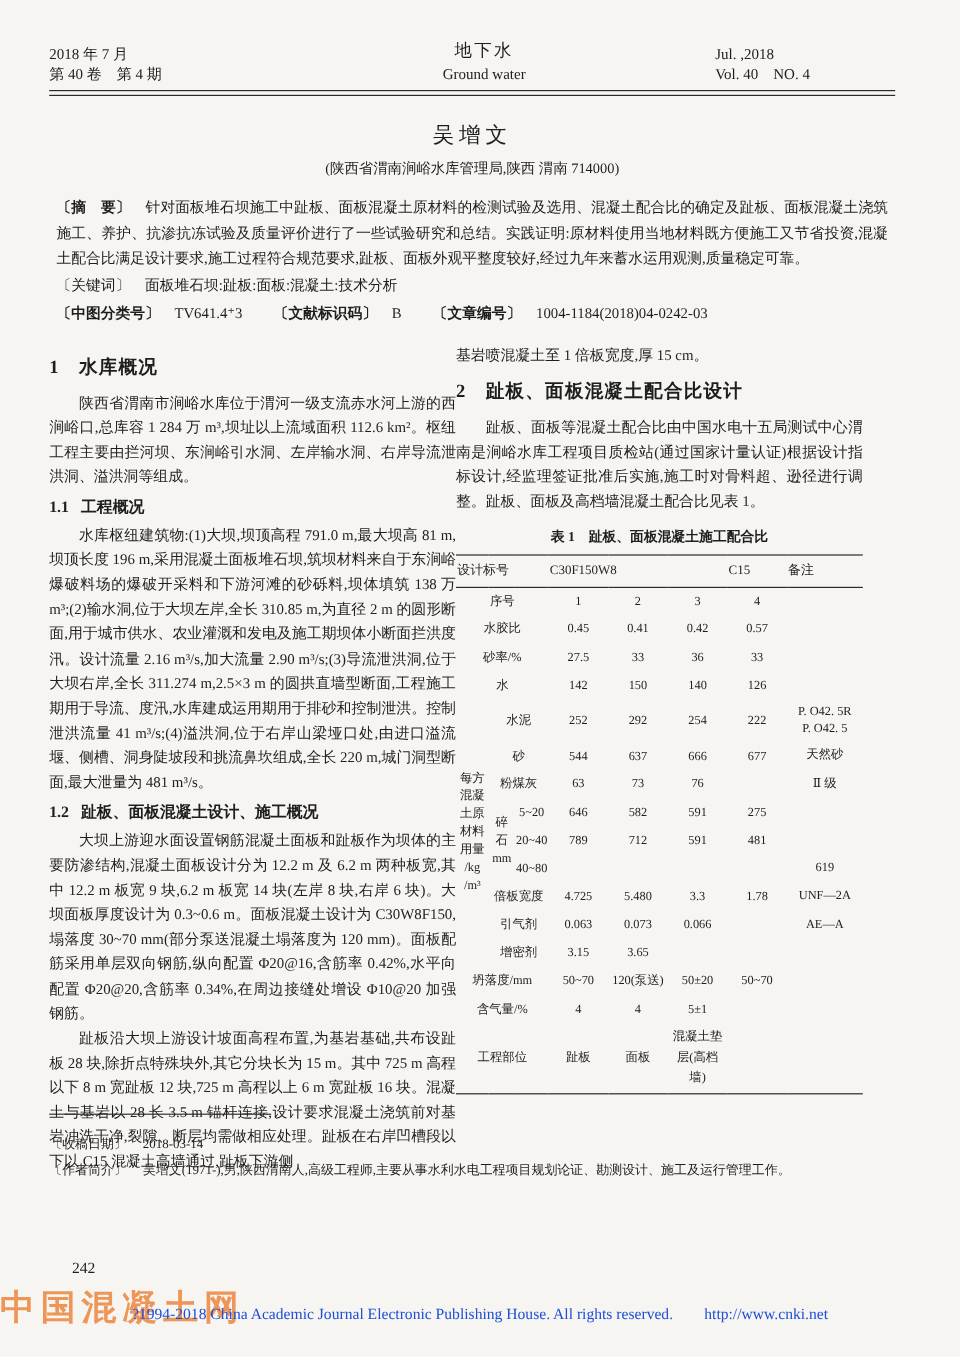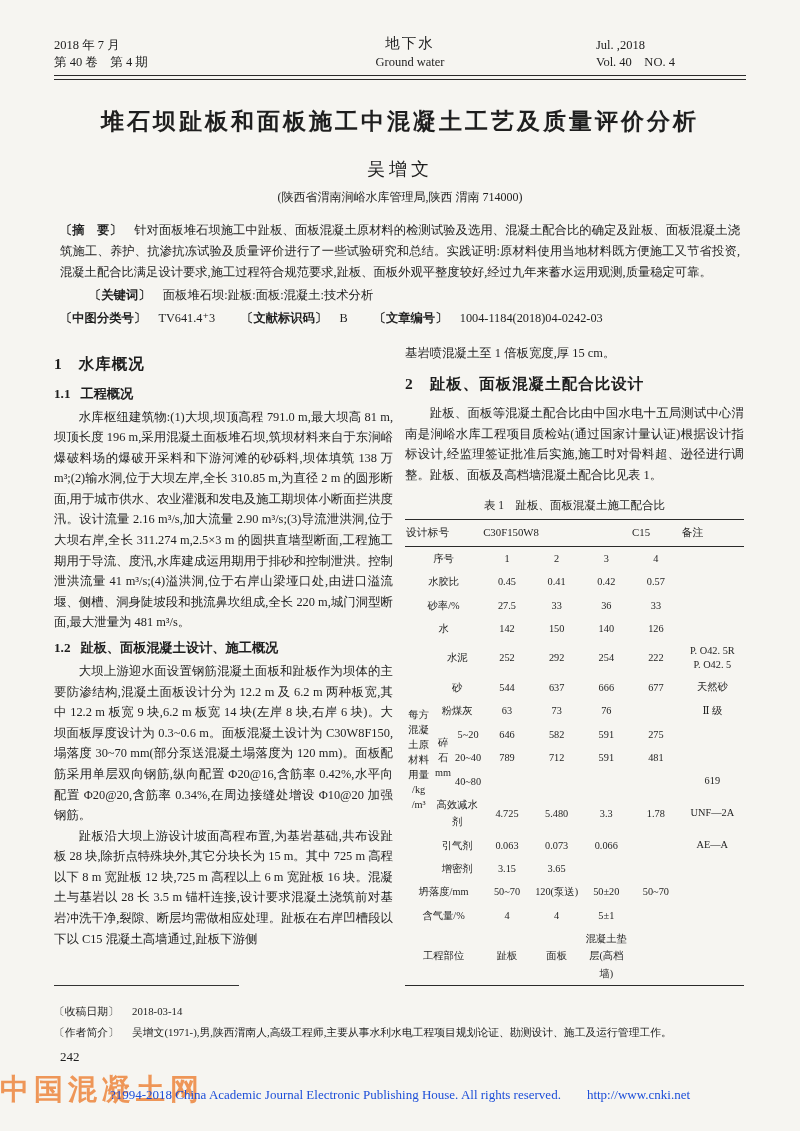--- a/index.html
+++ b/index.html
@@ -1,52 +1,52 @@
 <!DOCTYPE html>
 <html><head>
 <meta charset="utf-8">
 <style>
   html,body{margin:0;padding:0;}
   body{background:#e8e8e8;font-family:"Liberation Serif","DejaVu Serif",serif;}
   .sheet{position:relative;width:800px;height:1131px;background:#f6f5f1;color:#1e1e1e;overflow:hidden;margin:0 auto;}
-  .inner{padding:34px 54px 0 54px;}
+  .inner{padding:34px 54px 0 41px;}
 
   
   .jheader{display:flex;justify-content:space-between;align-items:flex-end;font-size:12.5px;line-height:1.35;}
   .jheader .left{width:170px;}
   .jheader .center{text-align:center;}
   .jheader .center .cn{font-size:14.5px;letter-spacing:2px;}
   .jheader .center .en{font-size:12.5px;text-align:right;}
   .jheader .right{width:150px;text-align:left;}
   .double-rule{margin-top:5px;height:3px;border-top:1.5px solid #2a2a2a;border-bottom:1.5px solid #2a2a2a;}
 
   
   .title{margin-top:26px;text-align:center;font-size:23px;font-weight:bold;letter-spacing:3px;}
   .author{margin-top:20px;text-align:center;font-size:18px;letter-spacing:4px;}
   .affil{margin-top:8px;text-align:center;font-size:12px;}
 
   
   .abstract{margin:14px 6px 0 6px;font-size:12.3px;line-height:1.7;text-align:justify;}
   .abstract .lbl{font-weight:bold;}
   .kwline{margin:2px 6px 0 6px;font-size:12.3px;line-height:1.7;}
-  .kwline .lbl{font-weight:bold;margin-left:29px;}
+  .kwline .lbl{font-weight:normal;}
   .clcline{margin:2px 6px 0 6px;font-size:12.3px;line-height:1.7;display:flex;gap:26px;}
   .clcline .lbl{font-weight:bold;}
 
   
-  .columns{display:flex;gap:12px;margin-top:14px;height:634px;}
+  .columns{display:flex;gap:0;margin-top:14px;height:634px;}
   .col{width:339px;font-size:12.4px;line-height:1.66;text-align:justify;}
   .h1{font-size:15.5px;font-weight:bold;margin:8px 0 6px 0;letter-spacing:1px;}
   .h1 .no{margin-right:16px;}
   .h2{font-size:13.2px;font-weight:bold;margin:4px 0 2px 0;}
   .h2 .no{margin-right:10px;}
   .para{text-indent:2em;margin:0;}
 
   
-  .tbl-caption{text-align:center;font-size:11.5px;font-weight:normal;margin:10px 0 4px 0;}
+  .tbl-caption{text-align:center;font-size:11.5px;font-weight:bold;margin:10px 0 4px 0;}
   table.mix{width:100%;border-collapse:collapse;font-size:10.3px;border-top:1.4px solid #2a2a2a;border-bottom:1.4px solid #2a2a2a;}
   table.mix th{font-weight:normal;border-bottom:1px solid #2a2a2a;padding:4px 1px;font-size:10.8px;}
   table.mix td{padding:3.2px 1px;text-align:center;vertical-align:middle;}
   td.rowlab{text-align:center;}
   .col-group{white-space:pre-line;width:26px;line-height:1.45;text-align:center;}
   .col-agg{white-space:pre-line;width:20px;line-height:1.5;text-align:center;}
   .cell-remark{white-space:pre-line;width:64px;line-height:1.4;}
   .vcol{width:49px;}
 
   
@@ -77,38 +77,38 @@
         <div class="cn">地下水</div>
         <div class="en">Ground water</div>
       </div>
       <div class="right">
         <div>Jul. ,2018</div>
         <div>Vol. 40　NO. 4</div>
       </div>
     </div>
     <div class="double-rule"></div>
 
-    <div class="title">堆石坝趾板和面板施工中混凝土工艺及质量评价分析</div>
     <div class="author">吴增文</div>
     <div class="affil">(陕西省渭南涧峪水库管理局,陕西 渭南 714000)</div>
 
     <div class="abstract"><span class="lbl">〔摘　要〕</span>　<span>针对面板堆石坝施工中趾板、面板混凝土原材料的检测试验及选用、混凝土配合比的确定及趾板、面板混凝土浇筑施工、养护、抗渗抗冻试验及质量评价进行了一些试验研究和总结。实践证明:原材料使用当地材料既方便施工又节省投资,混凝土配合比满足设计要求,施工过程符合规范要求,趾板、面板外观平整度较好,经过九年来蓄水运用观测,质量稳定可靠。</span></div>
 
     <div class="kwline"><span class="lbl">〔关键词〕</span>　<span>面板堆石坝:趾板:面板:混凝土:技术分析</span></div>
 
     <div class="clcline">
       <span><span class="lbl">〔中图分类号〕</span>　<span>TV641.4⁺3</span></span>
       <span><span class="lbl">〔文献标识码〕</span>　<span>B</span></span>
       <span><span class="lbl">〔文章编号〕</span>　<span>1004-1184(2018)04-0242-03</span></span>
     </div>
 
     <div class="columns">
 
       <div class="col">
         <div class="h1"><span class="no">1</span><span>水库概况</span></div>
+        <p class="para">陕西省渭南市涧峪水库位于渭河一级支流赤水河上游的西涧峪口,总库容 1 284 万 m³,坝址以上流域面积 112.6 km²。枢纽工程主要由拦河坝、东涧峪引水洞、左岸输水洞、右岸导流泄洪洞、溢洪洞等组成。</p>
         <div class="h2"><span class="no">1.1</span><span>工程概况</span></div>
         <p class="para">水库枢纽建筑物:(1)大坝,坝顶高程 791.0 m,最大坝高 81 m,坝顶长度 196 m,采用混凝土面板堆石坝,筑坝材料来自于东涧峪爆破料场的爆破开采料和下游河滩的砂砾料,坝体填筑 138 万 m³;(2)输水洞,位于大坝左岸,全长 310.85 m,为直径 2 m 的圆形断面,用于城市供水、农业灌溉和发电及施工期坝体小断面拦洪度汛。设计流量 2.16 m³/s,加大流量 2.90 m³/s;(3)导流泄洪洞,位于大坝右岸,全长 311.274 m,2.5×3 m 的圆拱直墙型断面,工程施工期用于导流、度汛,水库建成运用期用于排砂和控制泄洪。控制泄洪流量 41 m³/s;(4)溢洪洞,位于右岸山梁垭口处,由进口溢流堰、侧槽、洞身陡坡段和挑流鼻坎组成,全长 220 m,城门洞型断面,最大泄量为 481 m³/s。</p>
         <div class="h2"><span class="no">1.2</span><span>趾板、面板混凝土设计、施工概况</span></div>
         <p class="para">大坝上游迎水面设置钢筋混凝土面板和趾板作为坝体的主要防渗结构,混凝土面板设计分为 12.2 m 及 6.2 m 两种板宽,其中 12.2 m 板宽 9 块,6.2 m 板宽 14 块(左岸 8 块,右岸 6 块)。大坝面板厚度设计为 0.3~0.6 m。面板混凝土设计为 C30W8F150,塌落度 30~70 mm(部分泵送混凝土塌落度为 120 mm)。面板配筋采用单层双向钢筋,纵向配置 Φ20@16,含筋率 0.42%,水平向配置 Φ20@20,含筋率 0.34%,在周边接缝处增设 Φ10@20 加强钢筋。</p>
         <p class="para">趾板沿大坝上游设计坡面高程布置,为基岩基础,共布设趾板 28 块,除折点特殊块外,其它分块长为 15 m。其中 725 m 高程以下 8 m 宽趾板 12 块,725 m 高程以上 6 m 宽趾板 16 块。混凝土与基岩以 28 长 3.5 m 锚杆连接,设计要求混凝土浇筑前对基岩冲洗干净,裂隙、断层均需做相应处理。趾板在右岸凹槽段以下以 C15 混凝土高墙通过,趾板下游侧</p>
       </div>
 
       <div class="col">
         <p class="para" style="text-indent:0;">基岩喷混凝土至 1 倍板宽度,厚 15 cm。</p>
         <div class="h1"><span class="no">2</span><span>趾板、面板混凝土配合比设计</span></div>
@@ -208,21 +208,21 @@
           </tr>
           <tr>
             <td class="rowlab">40~80</td>
             <td></td>
                 <td></td>
                 <td></td>
                 <td></td>
             <td class="cell-remark">619</td>
           </tr>
           <tr>
-            <td colspan="2" class="rowlab">高效减水剂</td>
+            <td colspan="2" class="rowlab">倍板宽度</td>
             <td>4.725</td>
                 <td>5.480</td>
                 <td>3.3</td>
                 <td>1.78</td>
             <td class="cell-remark">UNF—2A</td>
           </tr>
           <tr>
             <td colspan="2" class="rowlab">引气剂</td>
             <td>0.063</td>
                 <td>0.073</td>

